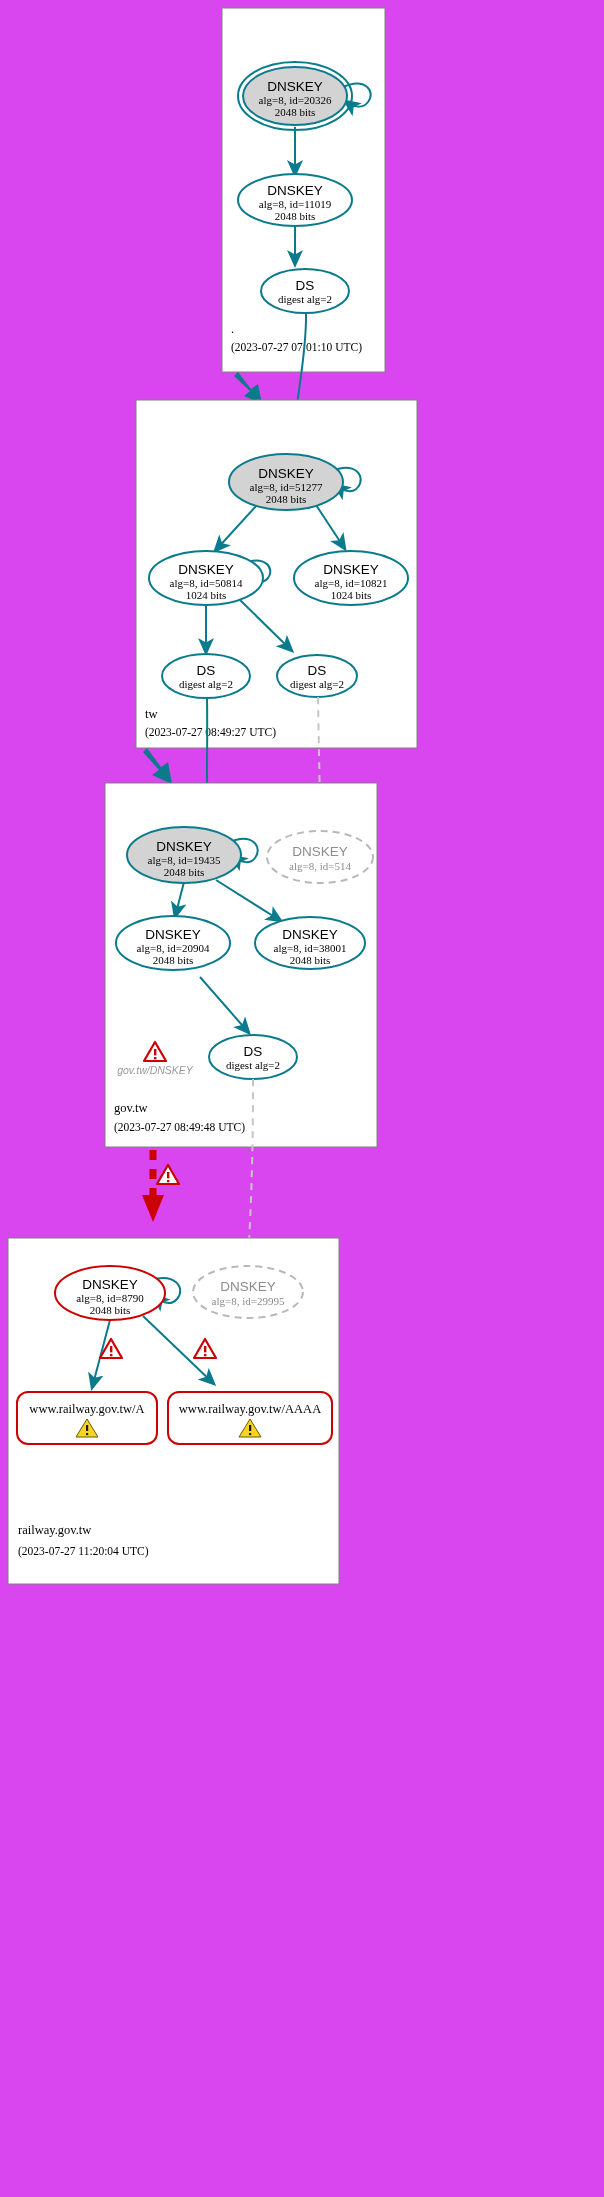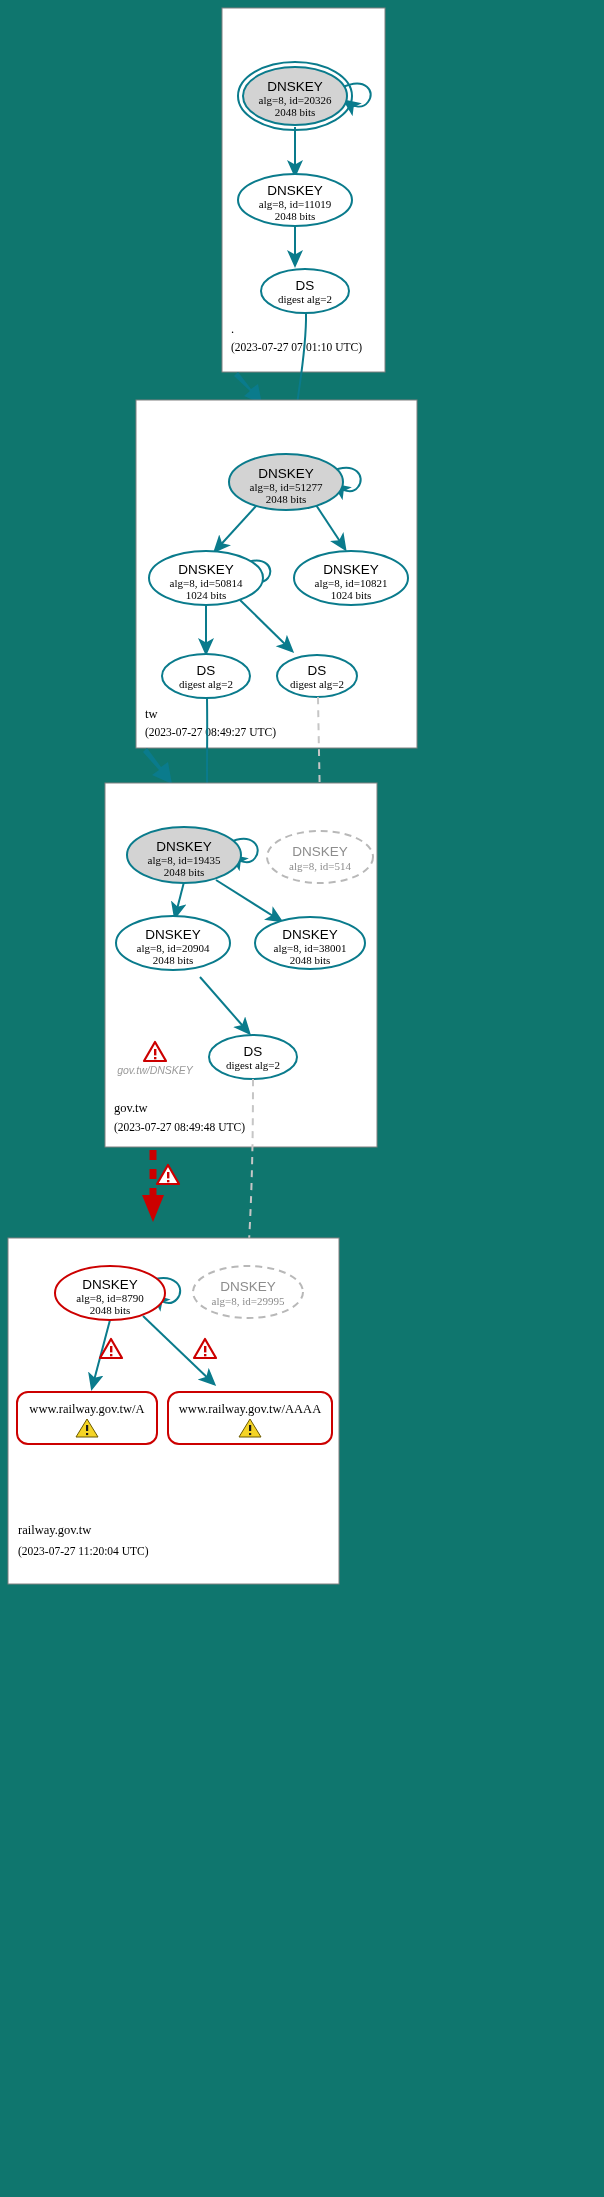--- a/index.html
+++ b/index.html
@@ -5,21 +5,21 @@
   html,body{margin:0;padding:0;background:#ffffff;}
   body{
     font-family:"Liberation Sans", sans-serif;
     -webkit-font-smoothing:antialiased;
   }
   #stage{
     position:relative;
     width:604px;
     height:2197px;
     overflow:hidden;
-    background:#0f766e;
+    background:#d946ef;
   }
   svg#graph{
     position:absolute;
     left:0; top:0;
     width:604px;
     height:2197px;
   }
   
   .zone-box{
     fill:#ffffff;

